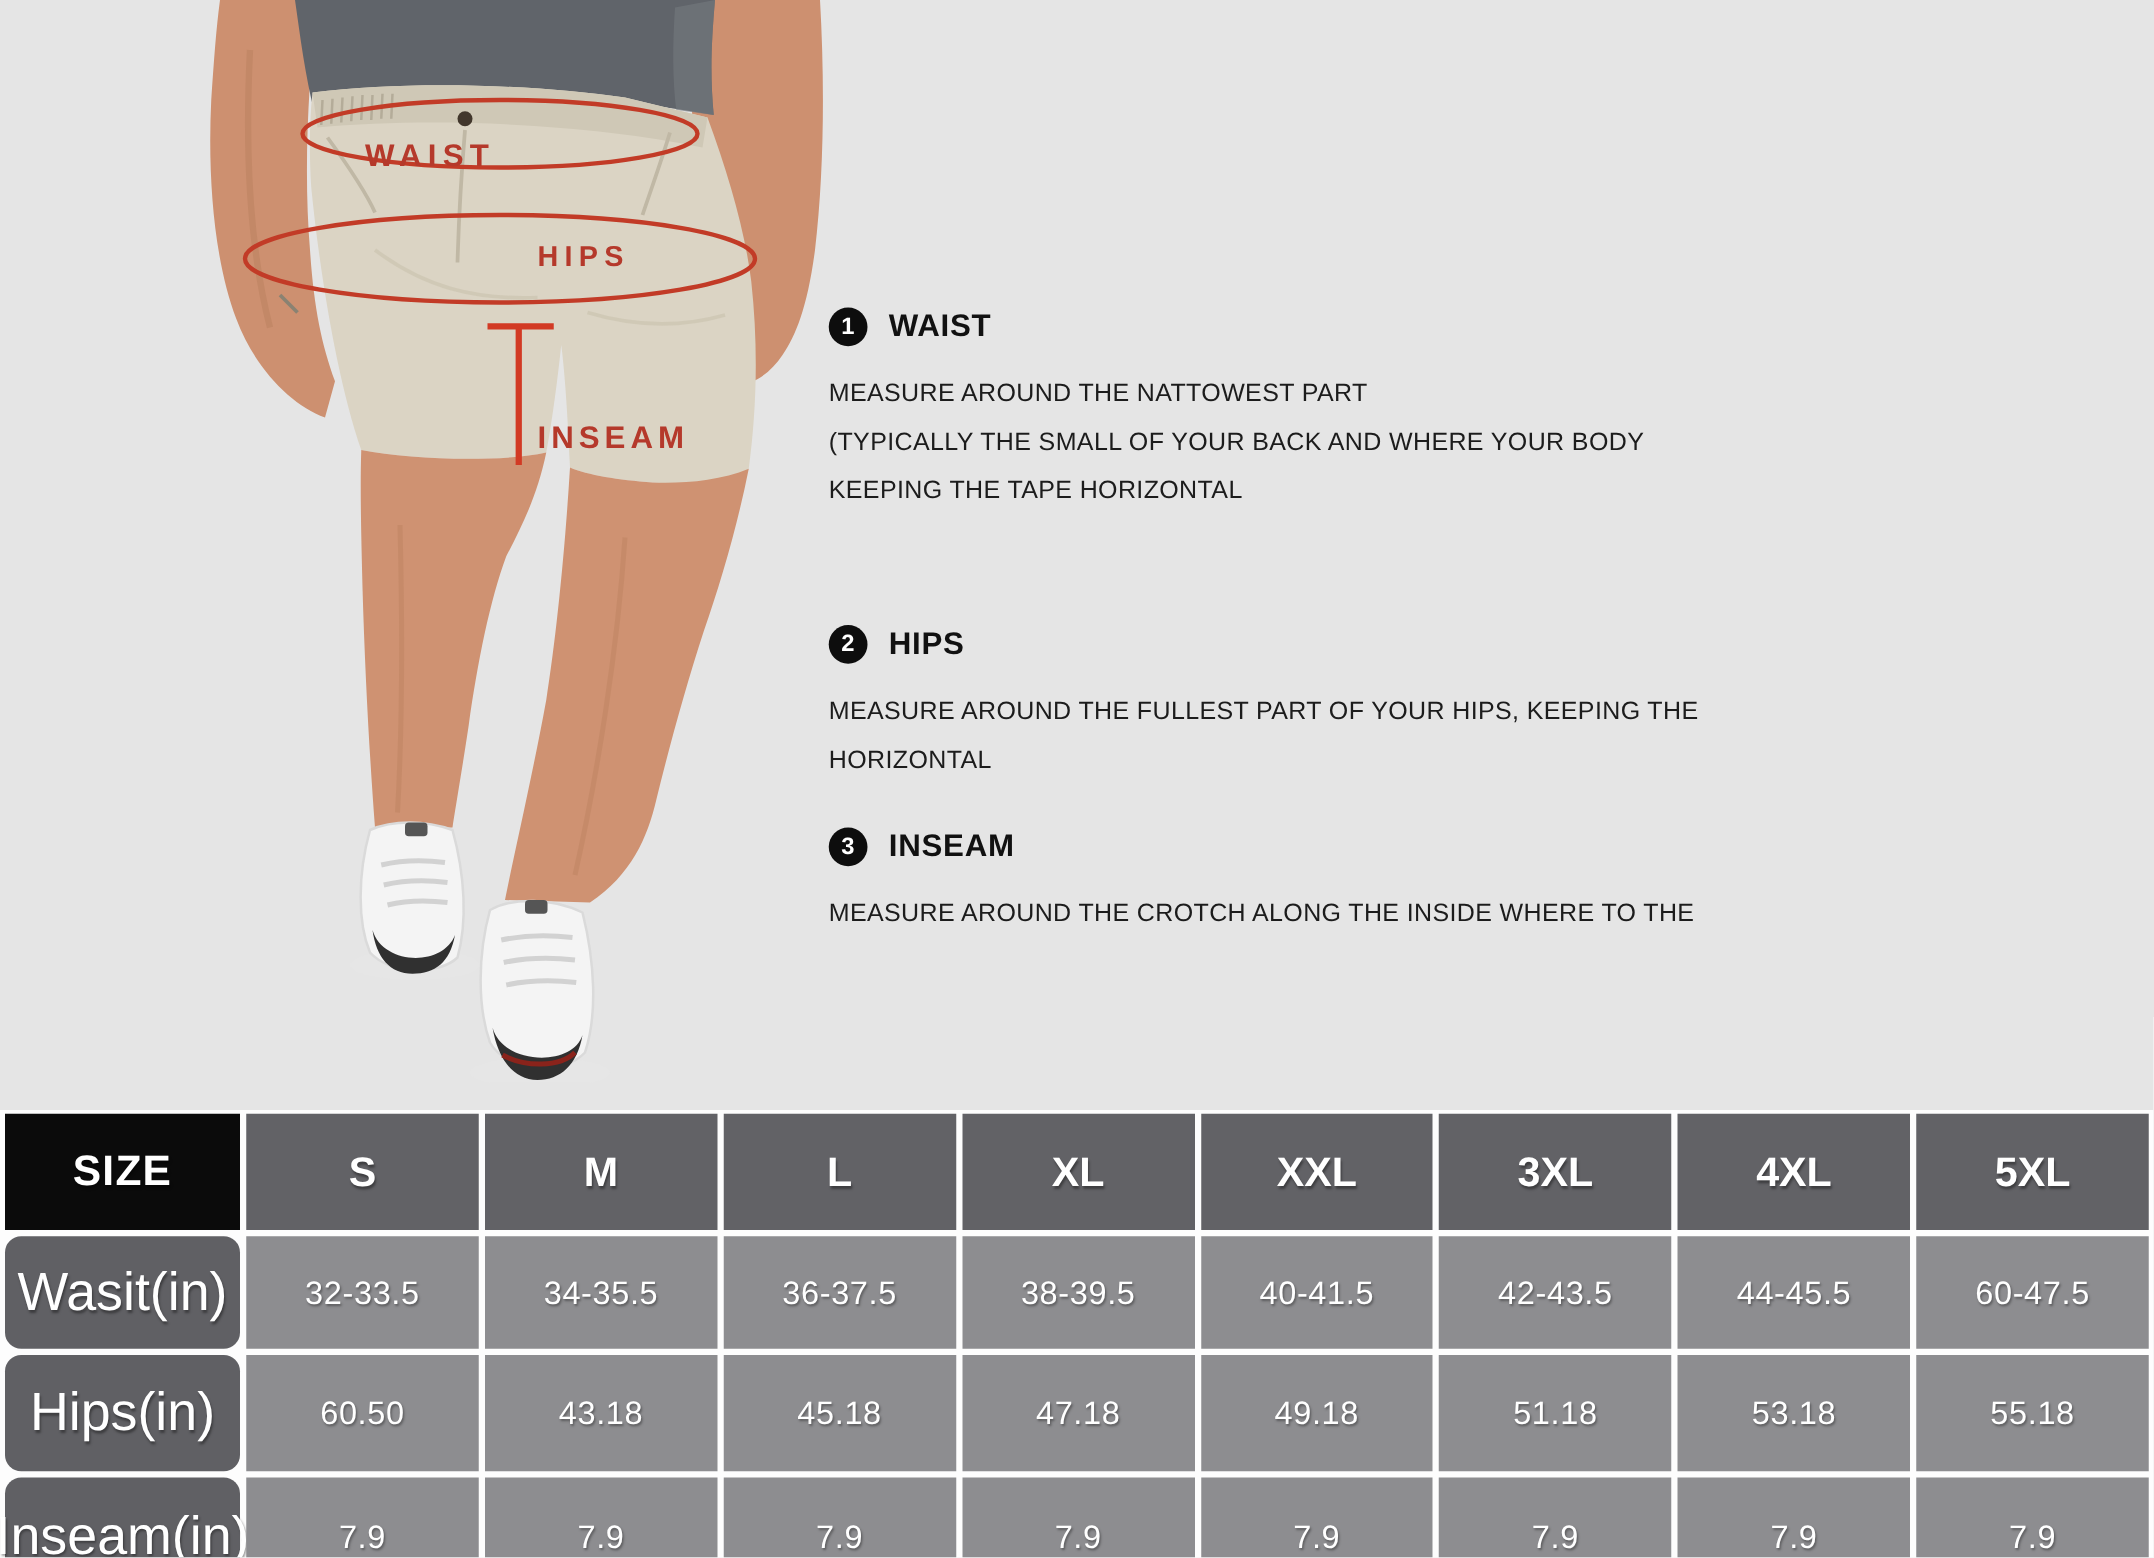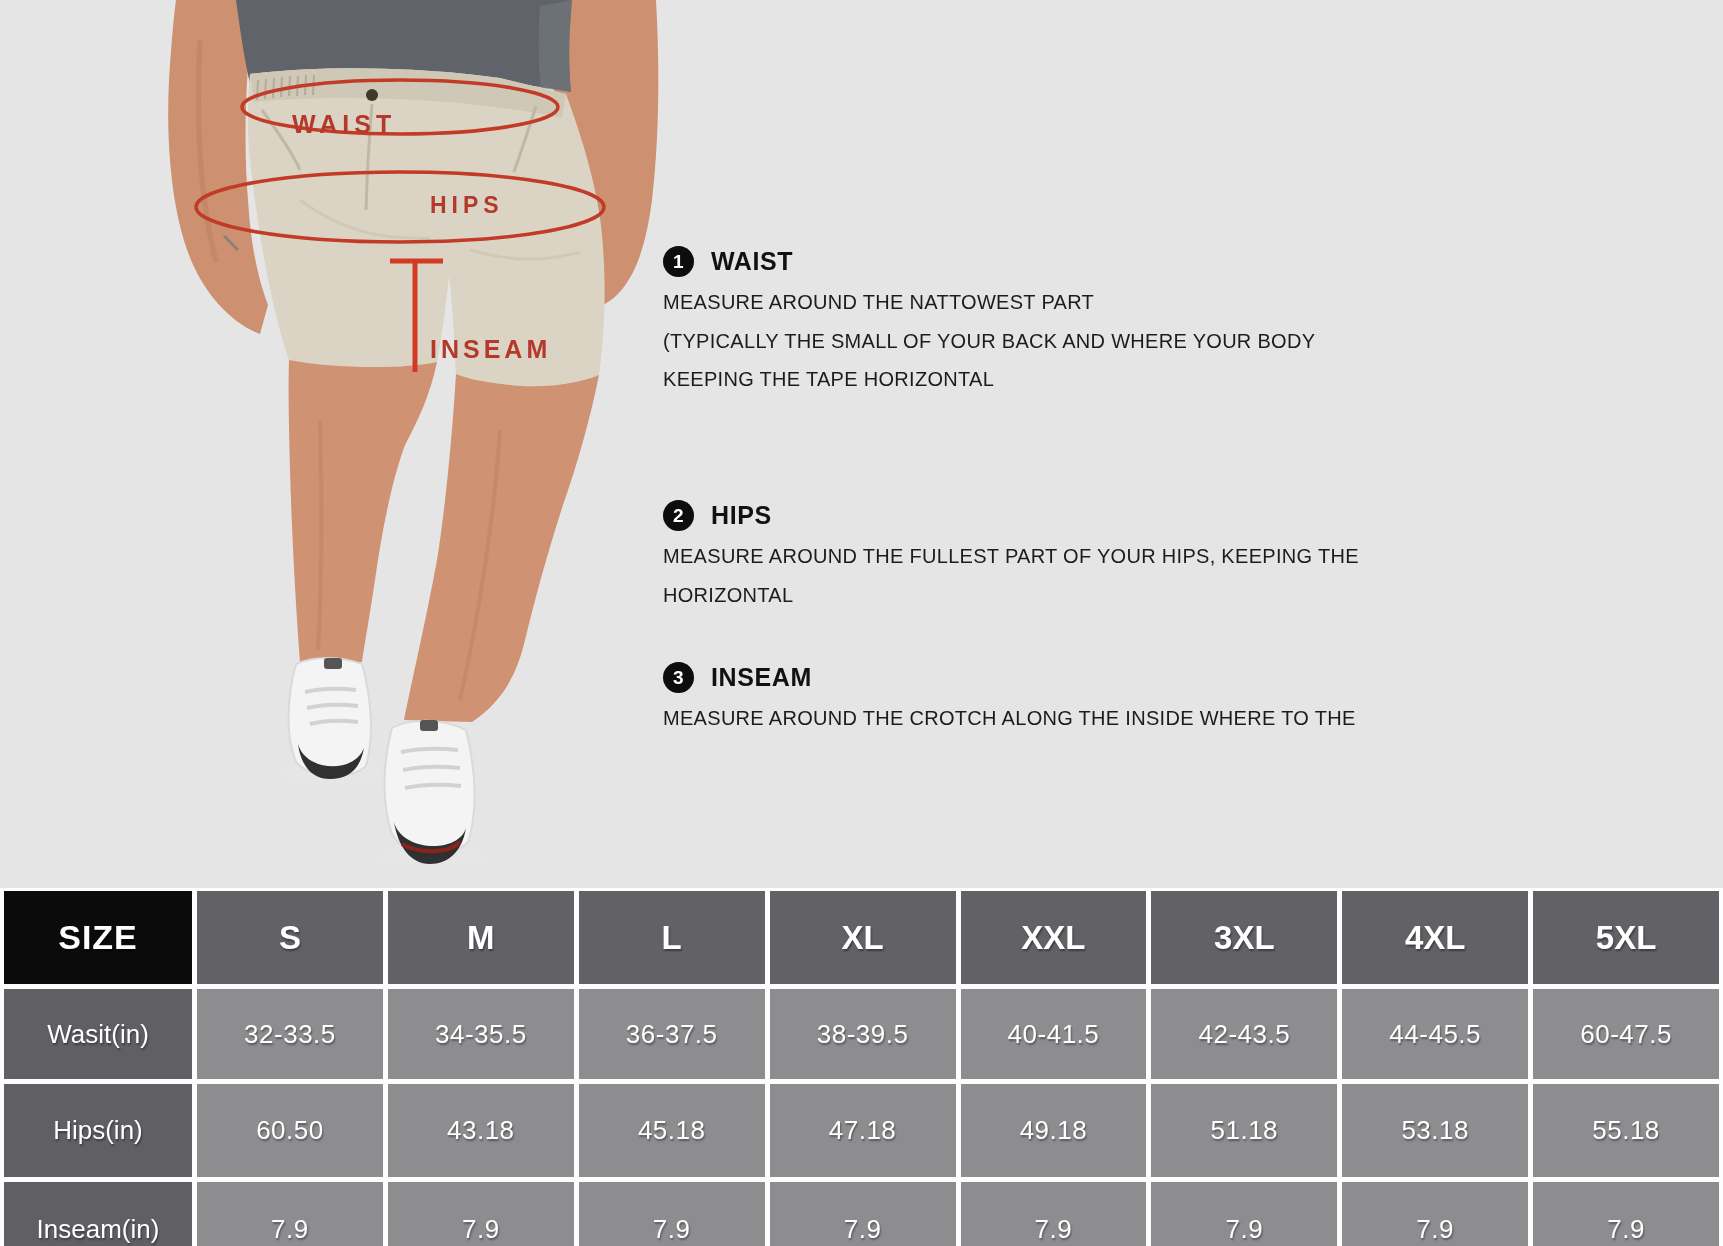--- a/index.html
+++ b/index.html
@@ -7,33 +7,33 @@
     position:relative;width:1723px;height:1246px;background:#e5e5e5;overflow:hidden;
     font-family:"Liberation Sans", sans-serif;color:#1a1a1a;
   }
   
   .photo{position:absolute;left:0;top:0;width:660px;height:866px;}
   
   .sec{position:absolute;left:663px;width:700px;}
   .sec-head{display:flex;align-items:center;gap:17px;font-size:25px;font-weight:bold;letter-spacing:.6px;color:#111;}
   .badge{width:31px;height:31px;border-radius:50%;background:#0d0d0d;color:#fff;
          font-size:19px;font-weight:bold;display:flex;align-items:center;justify-content:center;flex:0 0 auto;}
-  .sec-lines{margin-top:6px;font-size:20px;line-height:38.5px;letter-spacing:.3px;color:#1c1c1c;}
+  .sec-lines{margin-top:19px;font-size:20px;line-height:38.5px;letter-spacing:.3px;color:#1c1c1c;}
   .sec1{top:246px;} .sec2{top:500px;} .sec3{top:662px;}
   
   .size-table{
     position:absolute;left:0;top:888px;width:1723px;height:386px;background:#fdfdfd;
     display:grid;grid-template-columns:188px repeat(8,1fr);grid-template-rows:93px 90px 93px 95px;
     gap:5px;padding:3px 4px 0 4px;box-sizing:border-box;overflow:hidden;
   }
   .cell{display:flex;align-items:center;justify-content:center;color:#ffffff;
         text-shadow:1px 2px 2px rgba(0,0,0,.38);}
   .c-corner{background:#0b0b0b;font-size:34px;font-weight:bold;letter-spacing:1px;}
   .c-head{background:#626266;font-size:33px;font-weight:bold;}
-  .c-label{background:#606064;font-size:26px;font-weight:400;}
+  .c-label{background:#606064;font-size:43px;font-weight:400;border-radius:13px;}
   .c-val{background:#8d8d90;font-size:26px;font-weight:400;letter-spacing:.5px;}
 </style>
 </head>
 <body>
 
 <div class="canvas">
 
   <svg class="photo" viewBox="0 0 660 866" aria-hidden="true">
 
     <g>

